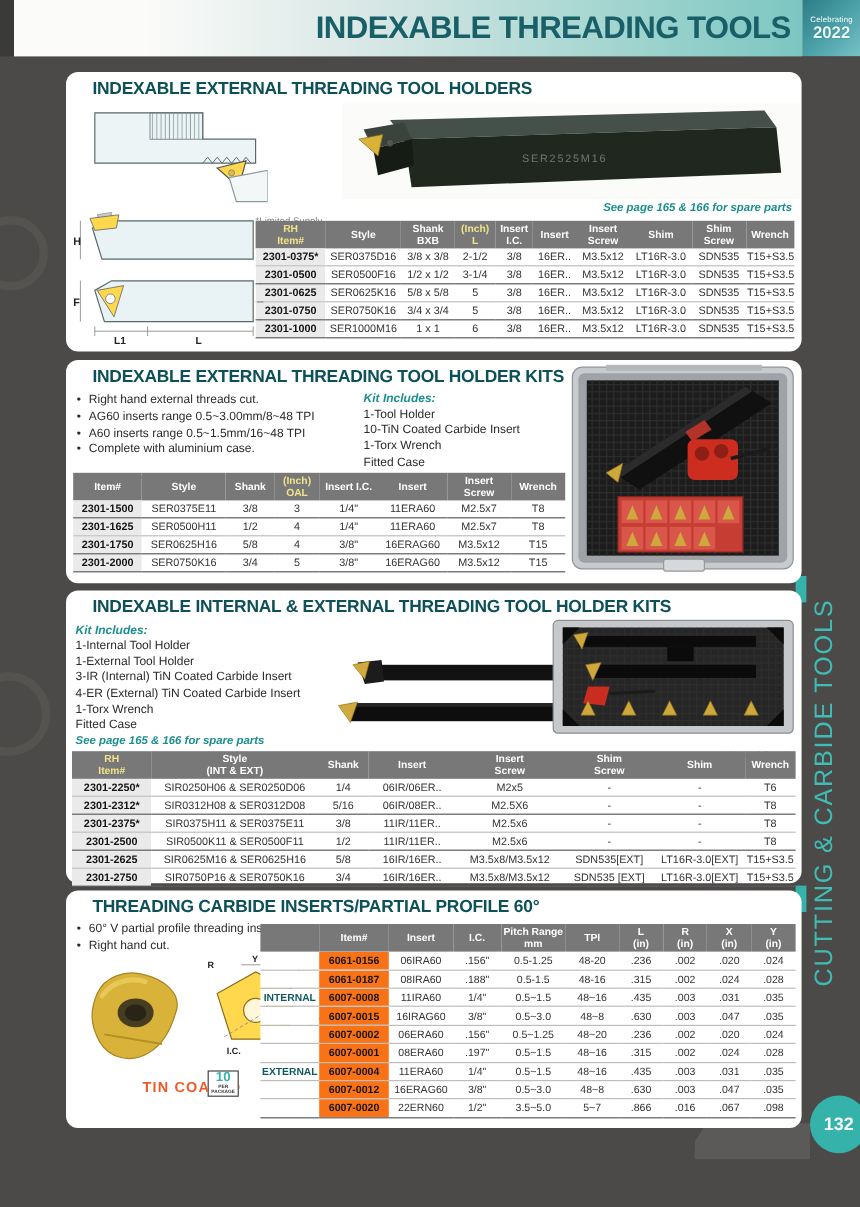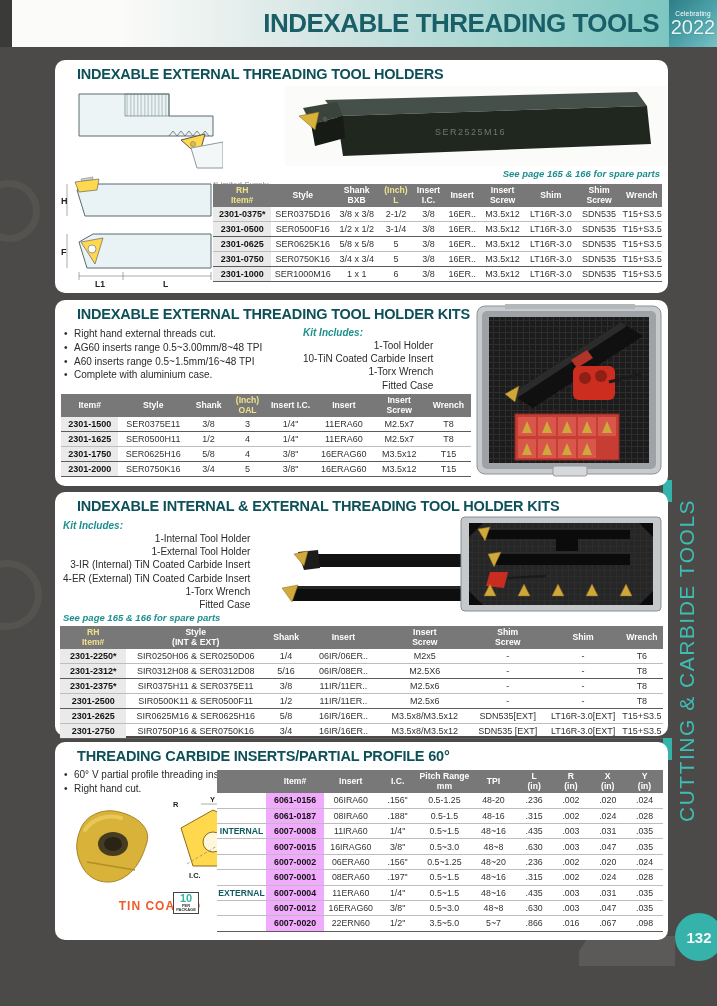--- a/index.html
+++ b/index.html
@@ -13,21 +13,21 @@
 
   
   .top-banner{position:absolute;left:0;top:0;width:669px;height:47px;
     background:linear-gradient(90deg,#3a3a38 0 12px,#fbfbf9 12px 18%,#d9e8e6 45%,#a6d6d1 75%,#7cc6c1 100%);
     display:flex;align-items:center;justify-content:flex-end;}
   .top-title{color:#195f68;font-size:26px;font-weight:800;letter-spacing:-0.5px;padding-right:10px;}
   .year-badge{position:absolute;right:0;top:0;width:48px;height:47px;
     background:linear-gradient(135deg,#2d7d85,#4ea3aa 55%,#78c2c6);color:#fff;
     display:flex;flex-direction:column;align-items:center;justify-content:center;}
   .yb1{font-size:6.5px;letter-spacing:0.2px;}
-  .yb2{font-size:20px;font-weight:400;color:#e9f7f7;text-shadow:0 0 1px #1c6b72;line-height:1;}
+  .yb2{font-size:14px;font-weight:700;color:#e9f7f7;text-shadow:0 0 1px #1c6b72;line-height:1;}
 
   
   .side-rail{position:absolute;right:0;top:47px;width:49px;height:959px;background:var(--c-pageBg);}
   .rail-text{position:absolute;right:8px;top:412px;height:496px;width:34px;
     writing-mode:vertical-rl;transform:rotate(180deg);
     color:var(--c-railText);font-size:21px;letter-spacing:1.5px;white-space:nowrap;text-align:center;}
   .rail-tab{position:absolute;width:9px;height:22px;background:var(--c-teal);right:45px;}
   .tab1{top:480px;} .tab2{top:738px;}
   .page-badge{position:absolute;right:-6px;top:913px;width:48px;height:48px;border-radius:50%;
     background:var(--c-badge);display:flex;align-items:center;justify-content:center;z-index:5;}
@@ -50,35 +50,35 @@
   .bw-full{right:4px;} .bw-c2{width:415px;}
 
   
   .note-limited{position:absolute;color:#8b8b8b;font-size:8px;margin-top:10px;}
   .note-spare{position:absolute;color:var(--c-tealText);font-size:9.5px;font-weight:bold;font-style:italic;}
   ul.bullets{position:absolute;list-style:none;}
   ul.bullets li{font-size:10px;color:#2b2b2b;line-height:1.38;padding-left:11px;position:relative;}
   ul.bullets li::before{content:"•";position:absolute;left:1px;color:#2b2b2b;}
   .kit{position:absolute;}
   .kit-title{color:var(--c-tealText);font-size:10px;font-weight:bold;font-style:italic;margin-bottom:1px;}
-  .kit div.ki{font-size:10px;color:#2b2b2b;line-height:1.32;text-align:right;}
+  .kit div.ki{font-size:10px;color:#2b2b2b;line-height:1.32;}
 
   
   table.tbl{position:absolute;border-collapse:collapse;table-layout:fixed;}
   .tbl th{background:var(--c-headerGray);color:#fff;font-size:8.6px;font-weight:bold;
     white-space:pre-line;line-height:1.12;padding:2px 1px;text-align:center;vertical-align:middle;}
   .tbl th.yel{color:var(--c-yellow);}
   .tbl td{font-size:9px;color:#333;text-align:center;padding:2px 1px;border-bottom:1px solid #bdbdbd;
     white-space:nowrap;overflow:hidden;}
   .tbl tbody td:first-child{font-weight:bold;color:#141414;background:#eaeaea;}
   .tbl tr.div-dark td{border-bottom:1.6px solid #5c5c5c;}
   .tbl tbody tr:last-child td{border-bottom:1.6px solid #5c5c5c;}
   .tbl.grouped tbody td:first-child{font-weight:bold;background:#fff;color:var(--c-tealDark);
     font-size:8.6px;margin-top:40px;}
-  .tbl.grouped tbody td:nth-child(2){font-weight:bold;color:#141414;background:#f0abfc;}
+  .tbl.grouped tbody td:nth-child(2){font-weight:bold;color:#141414;background:#f97316;}
   .t1{left:158px;top:124px;width:449px;}
   .t2{left:6px;top:94px;width:410px;}
   .t3{left:5px;top:134px;width:603px;}
   .t4{left:162px;top:28px;width:446px;}
   .t4 td{font-size:8.8px;padding:2.2px 1px;}
 
   
   .svgbox{position:absolute;}
   .tin{position:absolute;left:20px;top:157px;width:170px;text-align:center;
     color:var(--c-orange);font-size:12px;font-weight:800;letter-spacing:1px;}

